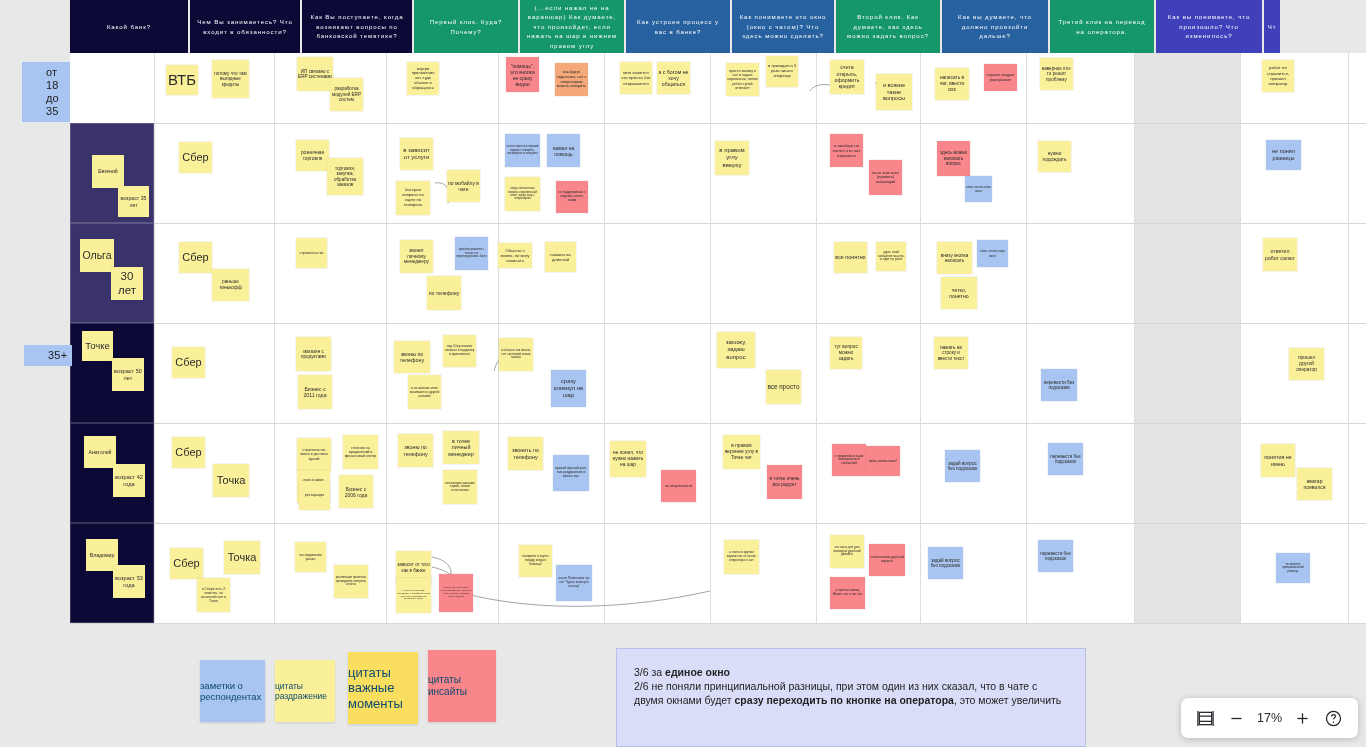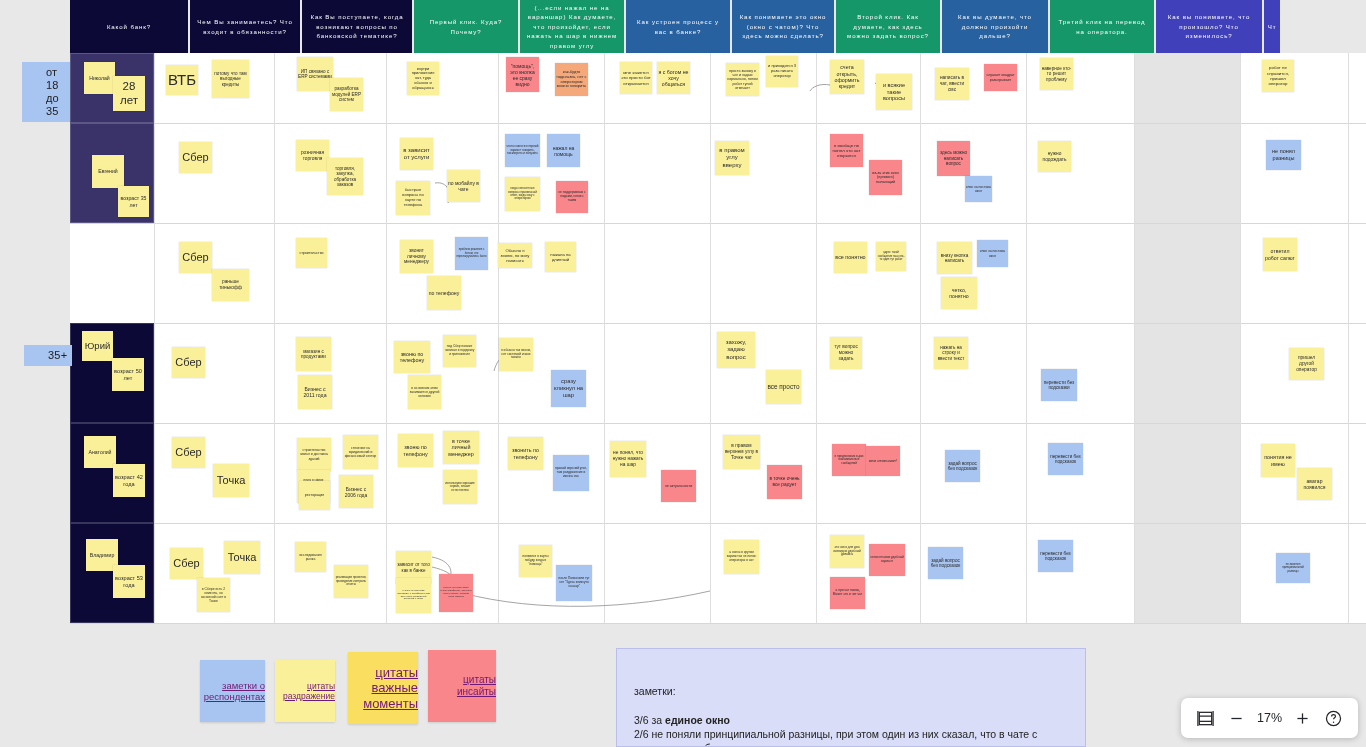--- a/index.html
+++ b/index.html
@@ -57,23 +57,22 @@
   }
   .n-yellow{ background:#fbf09a; }
   .n-blue { background:#a8c4f0; }
   .n-red  { background:#f9868b; }
   .n-orange{ background:#f5a97a; }
 
   
   .legend{ position:absolute; }
   .legend .lg{
     position:absolute; display:flex; align-items:center; justify-content:center;
-    text-align:right; color:#701a75; line-height:1.2;
+    text-align:left; color:#0c4a6e; line-height:1.2;
     box-shadow:0 1px 2px rgba(0,0,0,.12);
-    text-decoration:underline;
   }
 
   
   #notespanel{
     position:absolute; left:616px; top:648px; width:470px; height:99px;
     background:#d9ddf8; border:1px solid #b9bfe8; padding:0 17px;
     overflow:hidden;
     font-size:10.5px; color:#232323;
   }
   #notespanel .lbl{ margin-top:36px; font-size:10.5px; }
@@ -152,30 +151,30 @@
       <div class="colline" style="left: 316px; height: 570px;"></div>
       <div class="colline" style="left: 428px; height: 570px;"></div>
       <div class="colline" style="left: 534px; height: 570px;"></div>
       <div class="colline" style="left: 640px; height: 570px;"></div>
       <div class="colline" style="left: 746px; height: 570px;"></div>
       <div class="colline" style="left: 850px; height: 570px;"></div>
       <div class="colline" style="left: 956px; height: 570px;"></div>
       <div class="colline" style="left: 1064px; height: 570px;"></div>
       <div class="colline" style="left: 1170px; height: 570px;"></div>
       <div class="colline" style="left: 1278px; height: 570px;"></div>
-      <div class="resp light" style="top: 0px; height: 70px;">
-        <div class="note n-yellow" style="left: 14px; top: 9px; width: 31px; height: 32px; font-size: 5.2px;">Николай</div>
-        <div class="note n-yellow" style="left: 43px; top: 23px; width: 32px; height: 35px; font-size: 11.5px;">28 лет</div>
-      </div>
       <div class="resp light" style="top: 70px; height: 100px;">
         <div class="note n-yellow" style="left: 22px; top: 32px; width: 32px; height: 33px; font-size: 5.2px;">Евгений</div>
         <div class="note n-yellow" style="left: 48px; top: 63px; width: 31px; height: 31px; font-size: 5.2px;">возраст 35 лет</div>
       </div>
+      <div class="resp light" style="top: 170px; height: 100px;">
+        <div class="note n-yellow" style="left: 10px; top: 16px; width: 34px; height: 33px; font-size: 10.5px;">Ольга</div>
+        <div class="note n-yellow" style="left: 41px; top: 44px; width: 32px; height: 33px; font-size: 11.5px;">30 лет</div>
+      </div>
       <div class="resp dark" style="top: 270px; height: 100px;">
-        <div class="note n-yellow" style="left: 12px; top: 8px; width: 31px; height: 30px; font-size: 9.5px;">Юрий</div>
+        <div class="note n-yellow" style="left: 12px; top: 8px; width: 31px; height: 30px; font-size: 9.5px;">Точке</div>
         <div class="note n-yellow" style="left: 42px; top: 35px; width: 32px; height: 33px; font-size: 5.6px;">возраст 50 лет</div>
       </div>
       <div class="resp dark" style="top: 370px; height: 100px;">
         <div class="note n-yellow" style="left: 14px; top: 13px; width: 32px; height: 32px; font-size: 5.2px;">Анатолий</div>
         <div class="note n-yellow" style="left: 43px; top: 41px; width: 32px; height: 33px; font-size: 5.6px;">возраст 42 года</div>
       </div>
       <div class="resp dark" style="top: 470px; height: 100px;">
         <div class="note n-yellow" style="left: 16px; top: 16px; width: 32px; height: 32px; font-size: 5.2px;">Владимир</div>
         <div class="note n-yellow" style="left: 43px; top: 42px; width: 32px; height: 33px; font-size: 5.6px;">возраст 53 года</div>
       </div>
@@ -297,21 +296,20 @@
     </div>
 
   <div class="legend" id="legend" style="left:200px; top:660px; width:310px; height:80px;">
       <div class="lg" style="left: 0px; top: 0px; width: 65px; height: 62px; background: rgb(168, 196, 240); font-size: 9.5px;">заметки о респондентах</div>
       <div class="lg" style="left: 75px; top: 0px; width: 60px; height: 62px; background: rgb(251, 240, 154); font-size: 8.5px;">цитаты раздражение</div>
       <div class="lg" style="left: 148px; top: -8px; width: 70px; height: 72px; background: rgb(250, 222, 95); font-size: 13px;">цитаты важные моменты</div>
       <div class="lg" style="left: 228px; top: -10px; width: 68px; height: 72px; background: rgb(249, 134, 139); font-size: 10px;">цитаты инсайты</div>
     </div>
 
   <div id="notespanel">
-    <div class="lbl">заметки:</div>
     <div class="p1">
       <span>3/6 за </span><b>единое окно</b>
     </div>
     <div class="p2">
       <span>2/6 не поняли принципиальной разницы, при этом один из них сказал, что в чате с двумя окнами будет </span><b>сразу переходить по кнопке на оператора</b><span>, это может увеличить</span>
     </div>
   </div>
 
   <div id="zoombar">
     <div class="zi">

